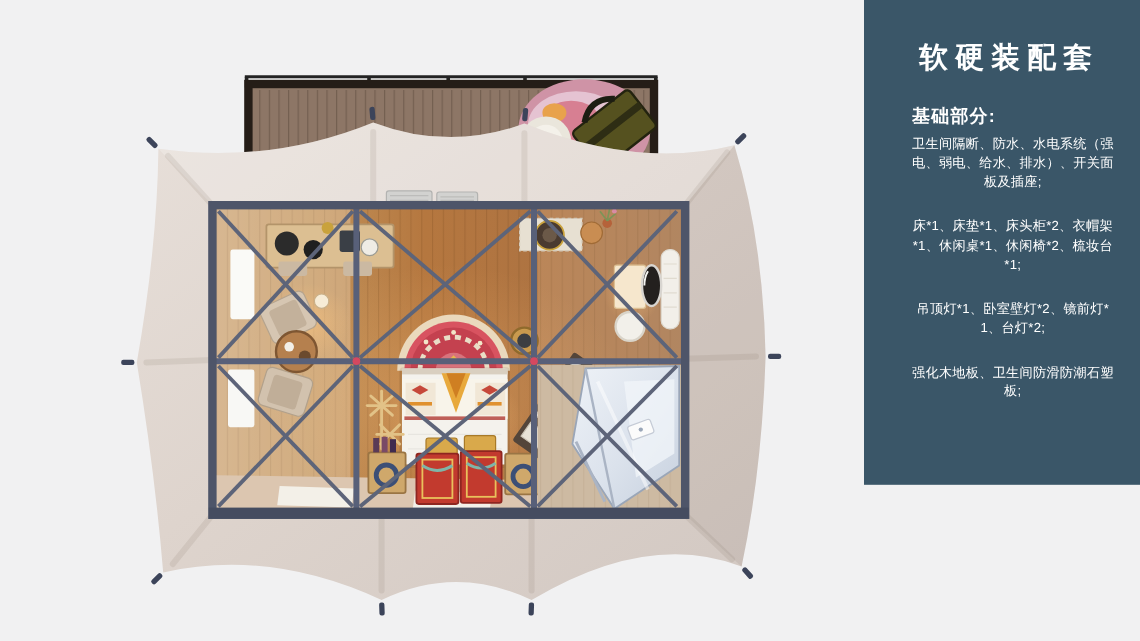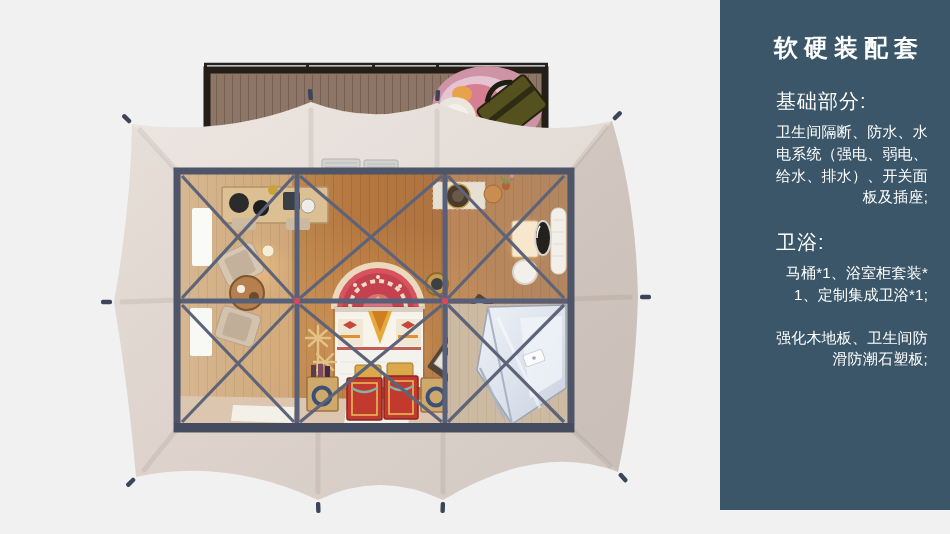--- a/index.html
+++ b/index.html
@@ -4,35 +4,35 @@
 <style>
   html,body{margin:0;padding:0;}
   body{
     width:950px;height:534px;overflow:hidden;
     font-family:"Liberation Sans","DejaVu Sans",sans-serif;
     display:flex;background:#f1f1f2;
   }
   .canvas{position:relative;width:720px;height:534px;background:#f1f1f2;flex:0 0 auto;}
   .canvas svg{position:absolute;left:0;top:0;display:block;}
   .panel{
-    flex:0 0 auto;width:230px;height:510px;box-sizing:border-box;
+    flex:0 0 auto;width:230px;height:404px;box-sizing:border-box;
     background:#3a5668;color:#ffffff;
-    padding:26px 22px 0 56px;
+    padding:26px 22px 0 40px;
   }
   .panel h1{
     margin:6px 0 24px -6px;font-size:24px;font-weight:bold;
     letter-spacing:6px;text-align:center;white-space:nowrap;
   }
   .spec-section{margin:0 0 21px 0;}
   .spec-section h2{
-    margin:0 0 6px 0;font-size:20px;font-weight:normal;letter-spacing:1px;
+    margin:0 0 6px 0;font-size:15px;font-weight:bold;letter-spacing:1px;
   }
   .spec-section p{
-    margin:0;font-size:15px;line-height:1.45;letter-spacing:0.2px;
-    text-align:right;word-break:break-all;
+    margin:0;font-size:11px;line-height:1.45;letter-spacing:0.2px;
+    text-align:center;word-break:break-all;
   }
 </style>
 </head>
 <body>
 
 <div class="canvas">
 <svg width="720" height="534" viewBox="0 0 720 534">
   <defs>
     <linearGradient id="tentGrad" x1="0" y1="0" x2="1" y2="1">
       <stop offset="0" stop-color="#e7dfd9"></stop>
@@ -331,26 +331,24 @@
 
 <aside class="panel">
   <h1>软硬装配套</h1>
 
   <section class="spec-section">
     <h2>基础部分:</h2>
     <p>卫生间隔断、防水、水电系统（强电、弱电、给水、排水）、开关面板及插座;</p>
   </section>
 
   <section class="spec-section">
+    <p>床*1、床垫*1、床头柜*2、衣帽架*1、休闲桌*1、休闲椅*2、梳妆台*1;</p>
   </section>
 
   <section class="spec-section">
+    <p>吊顶灯*1、卧室壁灯*2、镜前灯*1、台灯*2;</p>
   </section>
 
-  <section class="spec-section">
-    <h2>卫浴:</h2>
-    <p>马桶*1、浴室柜套装*1、定制集成卫浴*1;</p>
-  </section>
 
   <section class="spec-section">
     <p>强化木地板、卫生间防滑防潮石塑板;</p>
   </section>
 </aside>
 
 </body></html>

